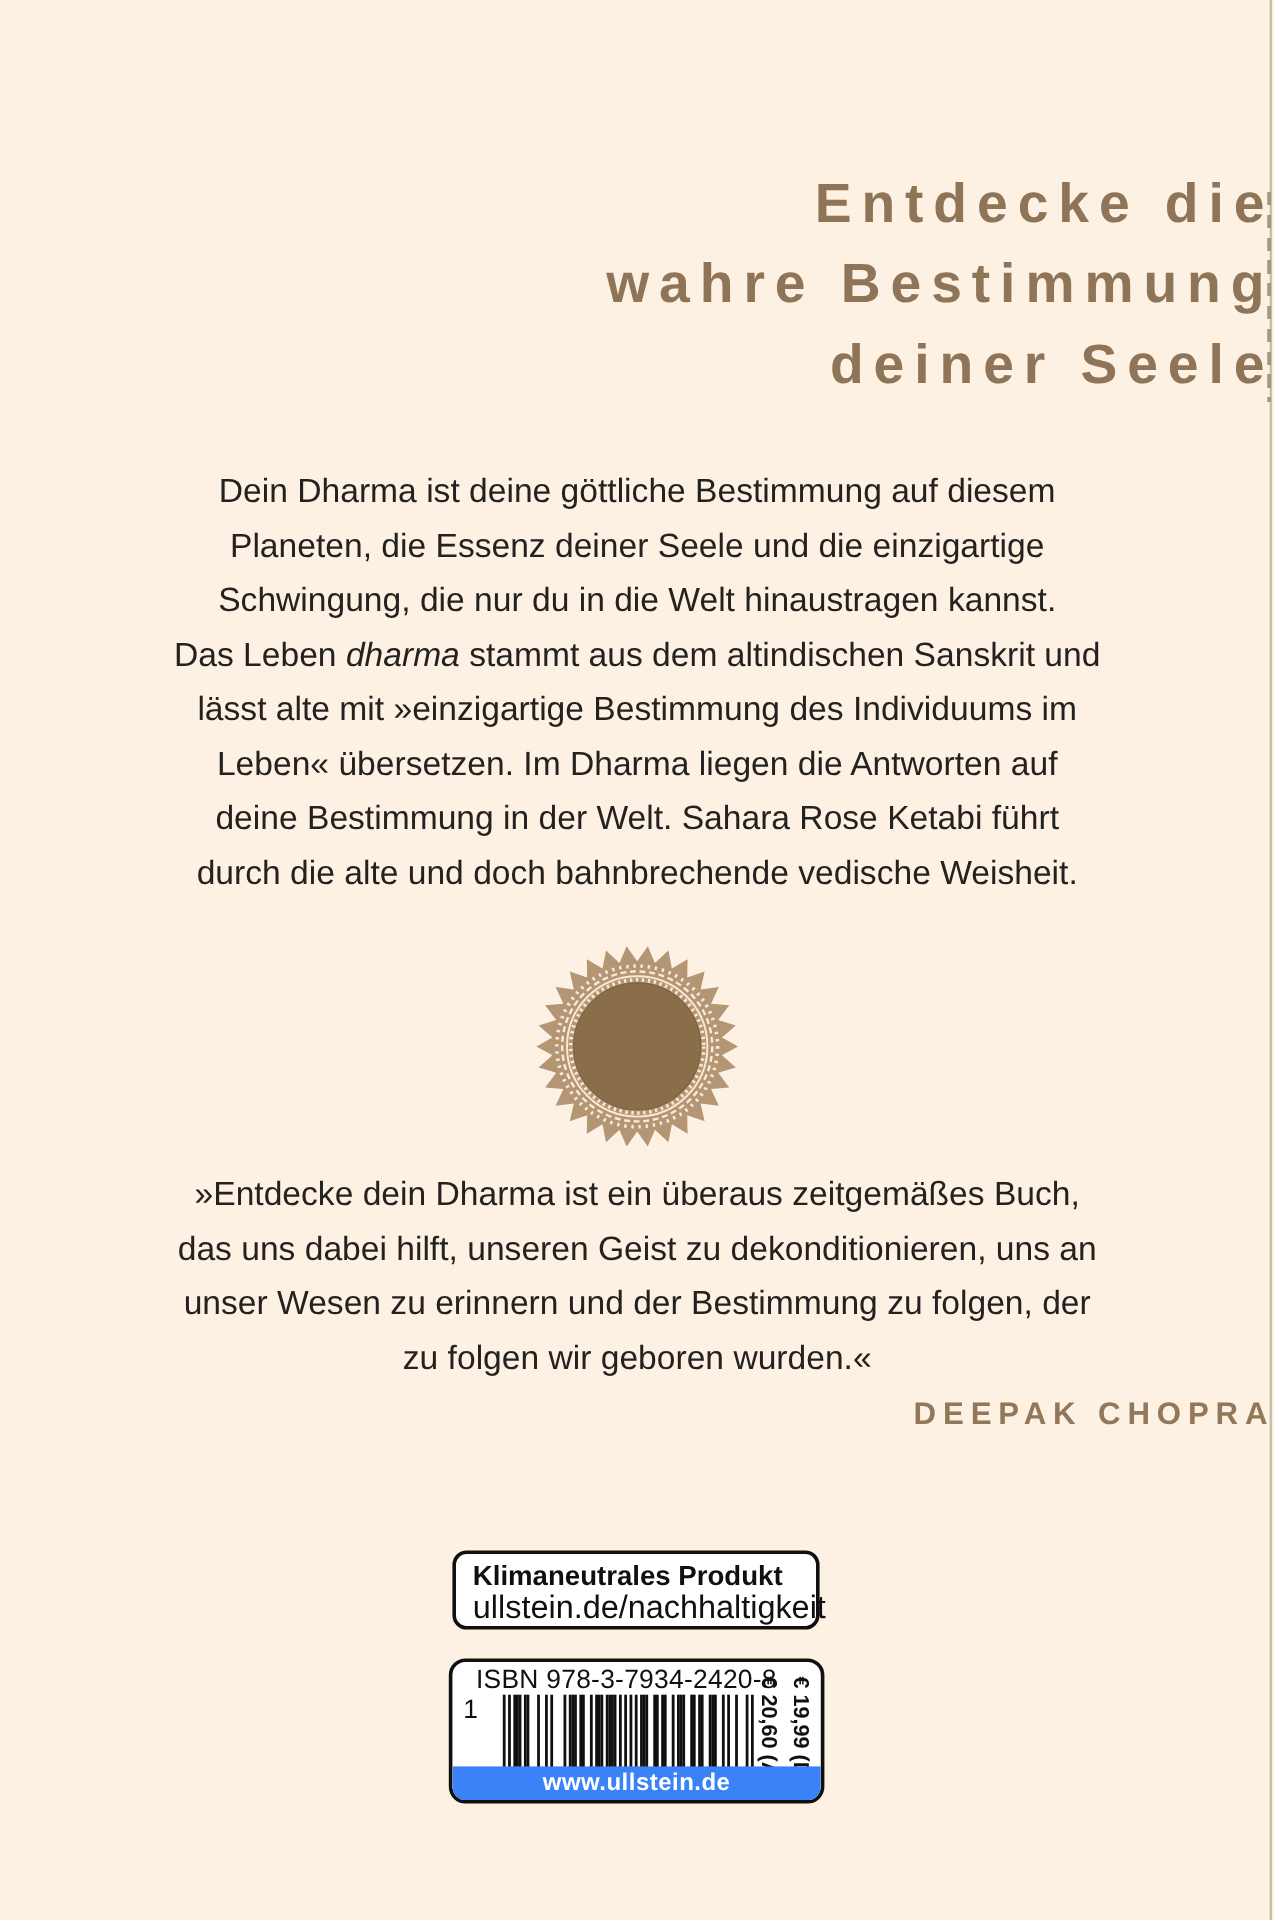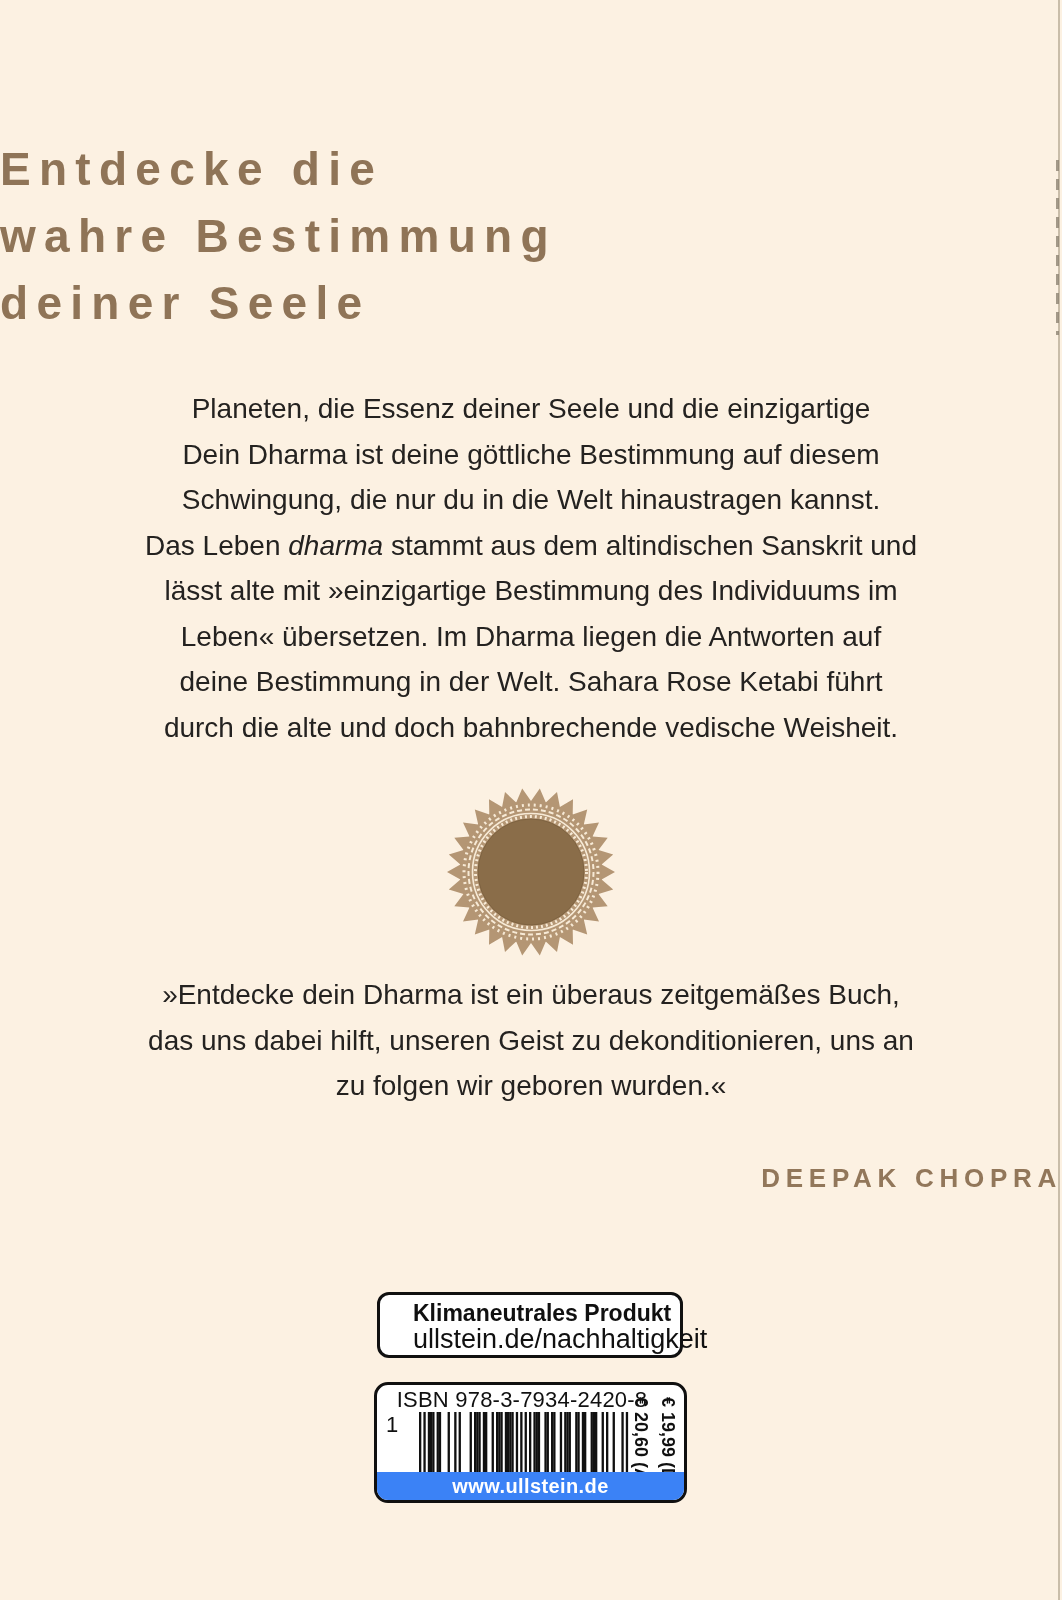--- a/index.html
+++ b/index.html
@@ -5,21 +5,21 @@
   html,body { margin:0; padding:0; background:#fcf1e2; }
   .page {
     position:relative; width:1062px; height:1600px;
     background:#fcf1e2; overflow:hidden;
     font-family:"Liberation Sans", sans-serif; color:#1e1e1e;
   }
 
   
   .heading {
     position:absolute; top:136px; left:0; width:100%;
-    text-align:left; font-weight:bold; font-size:46px;
+    text-align:right; font-weight:bold; font-size:46px;
     line-height:67px; letter-spacing:0.18em; color:#8f7457;
   }
 
   
   .copy {
     position:absolute; left:0; width:100%; text-align:center;
     font-size:28px; line-height:45.5px; font-weight:400; color:#242220;
   }
   .copy .line { white-space:nowrap; }
   .intro { top:386px; }
@@ -35,21 +35,21 @@
   
   .seal { position:absolute; left:443px; top:784px; }
 
   
   .climate-label {
     position:absolute; left:377px; top:1292px; width:306px; height:66px;
     box-sizing:border-box; background:#ffffff;
     border:3px solid #101010; border-radius:12px;
     display:flex; align-items:center; padding:4px 8px;
   }
-  .climate-text { margin-left:25px; color:#101010; }
+  .climate-text { margin-left:6px; color:#101010; }
   .climate-title { font-weight:bold; font-size:23px; line-height:27px; white-space:nowrap; }
   .climate-url { font-size:27px; line-height:24px; white-space:nowrap; }
 
   
   .isbn-label {
     position:absolute; left:374px; top:1382px; width:313px; height:121px;
     box-sizing:border-box; background:#ffffff;
     border:3px solid #101010; border-radius:14px; overflow:hidden;
     color:#101010;
   }
@@ -87,22 +87,22 @@
 
 <div class="page">
 
   <div class="heading">
     <div class="line">Entdecke die</div>
     <div class="line">wahre Bestimmung</div>
     <div class="line">deiner Seele</div>
   </div>
 
   <div class="copy intro">
+    <div class="line">Dein Dharma ist deine göttliche Bestimmung auf diesem</div>
     <div class="line">Planeten, die Essenz deiner Seele und die einzigartige</div>
-    <div class="line">Dein Dharma ist deine göttliche Bestimmung auf diesem</div>
     <div class="line">Schwingung, die nur du in die Welt hinaustragen kannst.</div>
     <div class="line"><span>Das Leben </span><span class="italic">dharma</span><span> stammt aus dem altindischen Sanskrit und</span></div>
     <div class="line">lässt alte mit »einzigartige Bestimmung des Individuums im</div>
     <div class="line">Leben« übersetzen. Im Dharma liegen die Antworten auf</div>
     <div class="line">deine Bestimmung in der Welt. Sahara Rose Ketabi führt</div>
     <div class="line">durch die alte und doch bahnbrechende vedische Weisheit.</div>
   </div>
 
   <svg class="seal" width="176" height="176" viewBox="0 0 176 176">
     <path id="seal-spikes" fill="#b49674" d="M88.0,17.0L96.8,4.5L102.8,18.6L114.0,8.1L116.9,23.1L130.0,15.3L129.7,30.6L144.2,25.6L140.8,40.5L156.0,38.6L149.5,52.5L164.7,53.8L155.5,66.1L170.2,70.5L158.6,80.6L172.0,88.0L158.6,95.4L170.2,105.5L155.5,109.9L164.7,122.2L149.5,123.5L156.0,137.4L140.8,135.5L144.2,150.4L129.7,145.4L130.0,160.7L116.9,152.9L114.0,167.9L102.8,157.4L96.8,171.5L88.0,159.0L79.2,171.5L73.2,157.4L62.0,167.9L59.1,152.9L46.0,160.7L46.3,145.4L31.8,150.4L35.2,135.5L20.0,137.4L26.5,123.5L11.3,122.2L20.5,109.9L5.8,105.5L17.4,95.4L4.0,88.0L17.4,80.6L5.8,70.5L20.5,66.1L11.3,53.8L26.5,52.5L20.0,38.6L35.2,40.5L31.8,25.6L46.3,30.6L46.0,15.3L59.1,23.1L62.0,8.1L73.2,18.6L79.2,4.5Z"></path>
@@ -110,20 +110,21 @@
     <circle cx="88" cy="88" r="67" fill="none" stroke="#f7ead6" stroke-width="3" stroke-dasharray="2 4"></circle>
     <circle cx="88" cy="88" r="62.5" fill="none" stroke="#f7ead6" stroke-width="2" stroke-dasharray="5 3"></circle>
     <circle cx="88" cy="88" r="58.5" fill="none" stroke="#f7ead6" stroke-width="1.6"></circle>
     <circle cx="88" cy="88" r="55.5" fill="none" stroke="#f7ead6" stroke-width="3" stroke-dasharray="2 3"></circle>
     <circle cx="88" cy="88" r="53" fill="#8a6d49" stroke="#7d6240" stroke-width="1"></circle>
   </svg>
 
   <div class="copy quote">
     <div class="line">»Entdecke dein Dharma ist ein überaus zeitgemäßes Buch,</div>
     <div class="line">das uns dabei hilft, unseren Geist zu dekonditionieren, uns an</div>
+    <div class="line">unser Wesen zu erinnern und der Bestimmung zu folgen, der</div>
     <div class="line">zu folgen wir geboren wurden.«</div>
   </div>
   <div class="attribution">DEEPAK CHOPRA</div>
 
   <div class="climate-label">
     <svg width="50" height="50" viewBox="0 0 48 48">
       <g fill="#101010" stroke="#101010" stroke-linecap="round">
         <g>
           <path d="M24,3 C31,7 32.5,16 24,21 C15.5,16 17,7 24,3 Z" stroke-width="1"></path>
           <path d="M24,20 C22,25 19,26.5 14.5,26.5" fill="none" stroke-width="3.4"></path>

